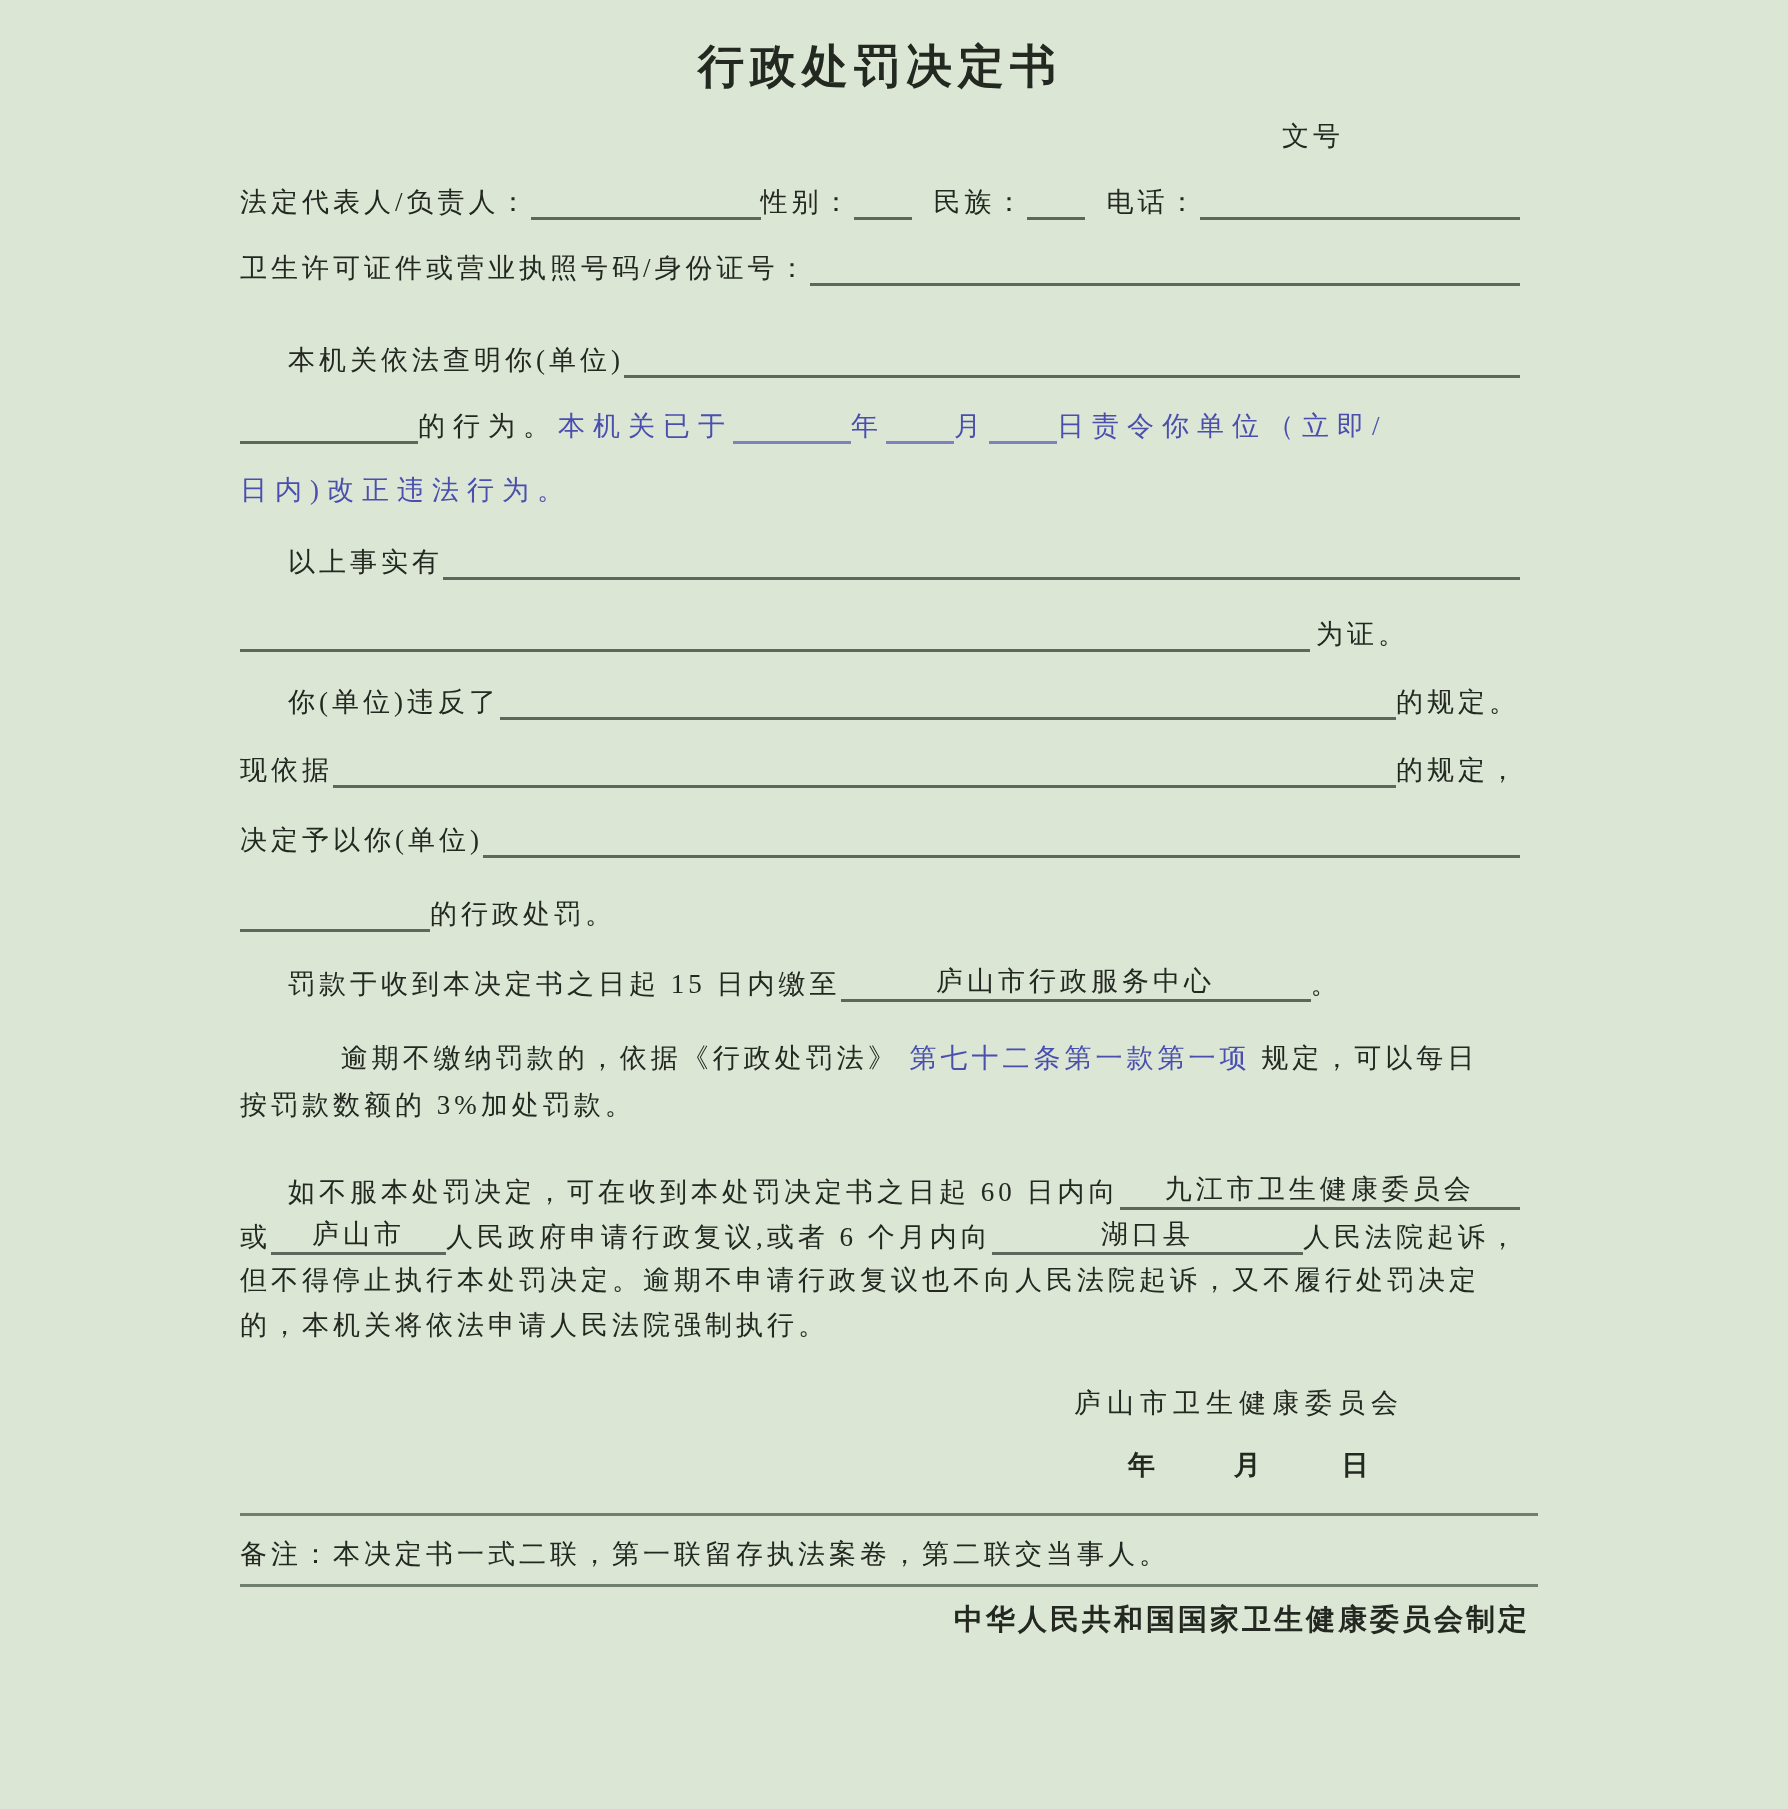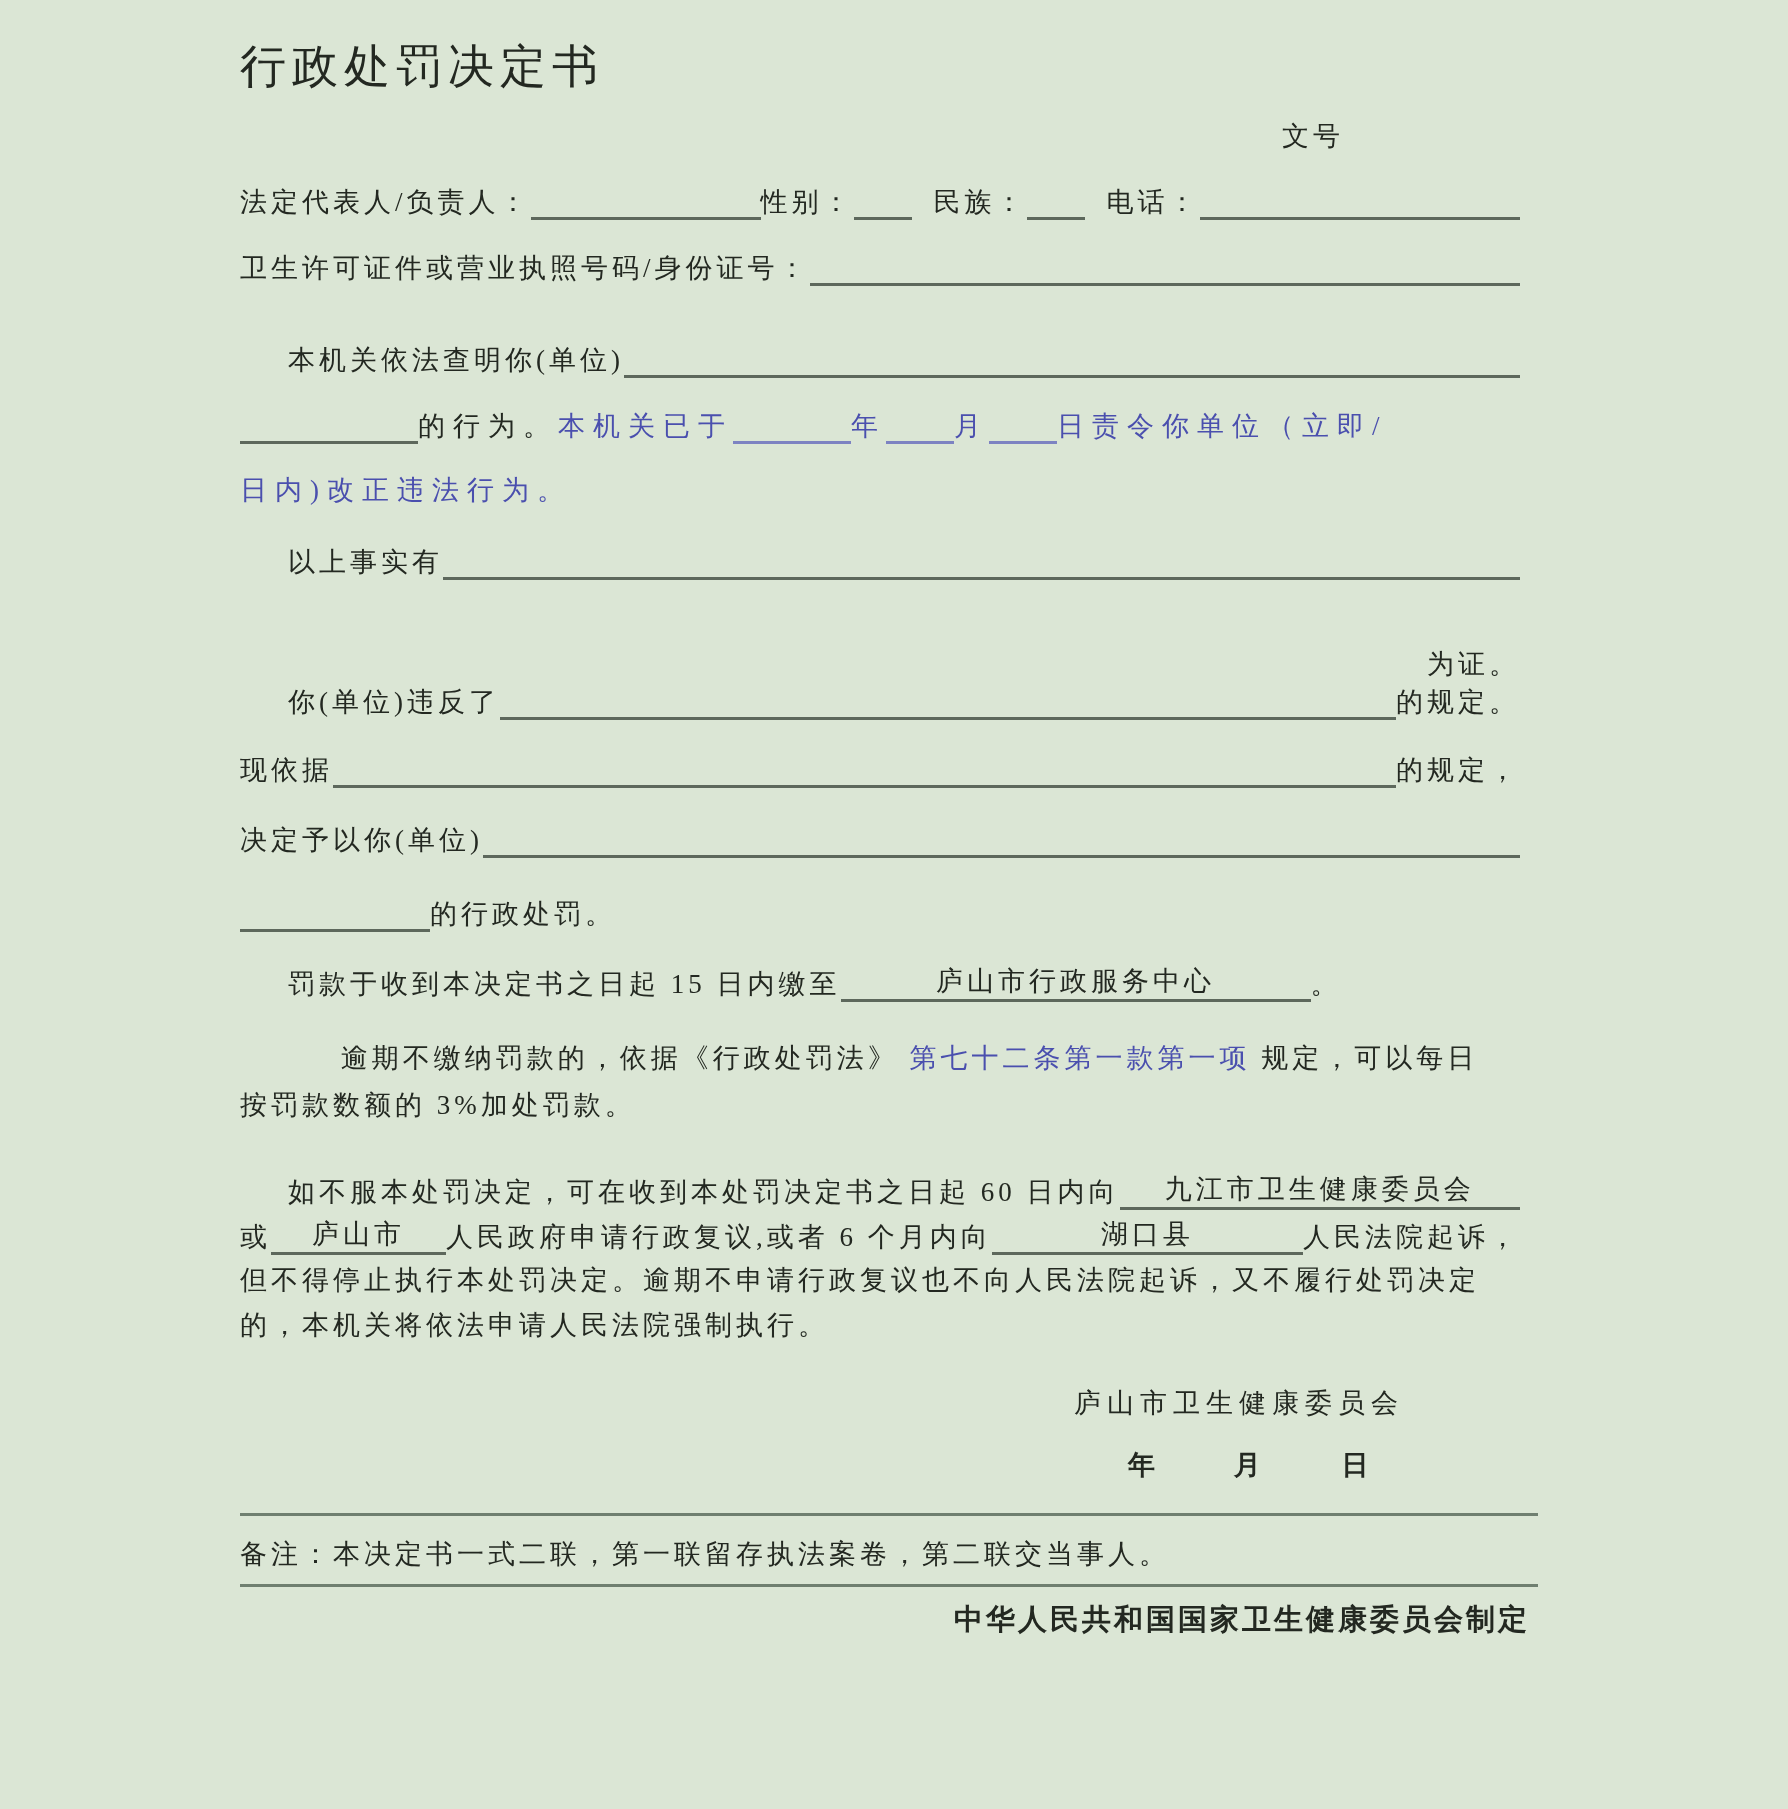--- a/index.html
+++ b/index.html
@@ -20,23 +20,23 @@
     font-size:27px;
     letter-spacing:4px;
     overflow:hidden;
   }
   .sheet{
     position:relative;
     width:100%;height:100%;
     padding:38px 268px 0 240px;
   }
   .doc-title{
-    text-align:left;
+    text-align:center;
     font-family:"Liberation Sans","DejaVu Sans",sans-serif;
-    font-weight:normal;
+    font-weight:bold;
     font-size:46px;
     letter-spacing:6px;
     line-height:56px;
   }
   .doc-number{
     margin-top:24px;
     height:36px;
     line-height:36px;
   }
   .doc-number span{margin-left:1042px;}
@@ -100,21 +100,21 @@
     height:40px;line-height:40px;
     text-align:right;
     font-family:"Liberation Sans","DejaVu Sans",sans-serif;
     font-weight:bold;
     font-size:29px;
     letter-spacing:3px;
     margin-right:-10px;
     white-space:nowrap;
   }
   .mt22{margin-top:22px;} .mt26{margin-top:26px;} .mt28{margin-top:28px;}
-  .mt30{margin-top:30px;} .mt32{margin-top:32px;flex-direction:column;} .mt34{margin-top:34px;}
+  .mt30{margin-top:30px;} .mt32{margin-top:32px;} .mt34{margin-top:34px;}
   .mt36{margin-top:36px;text-align:center;} .mt45{margin-top:45px;} .mt52{margin-top:52px;}
   .mt5{margin-top:5px;} .mt7{margin-top:7px;}
   .gap22{margin-left:22px;}
 </style>
 </head>
 <body>
 
 <div class="sheet">
 
   <div class="doc-title">行政处罚决定书</div>

